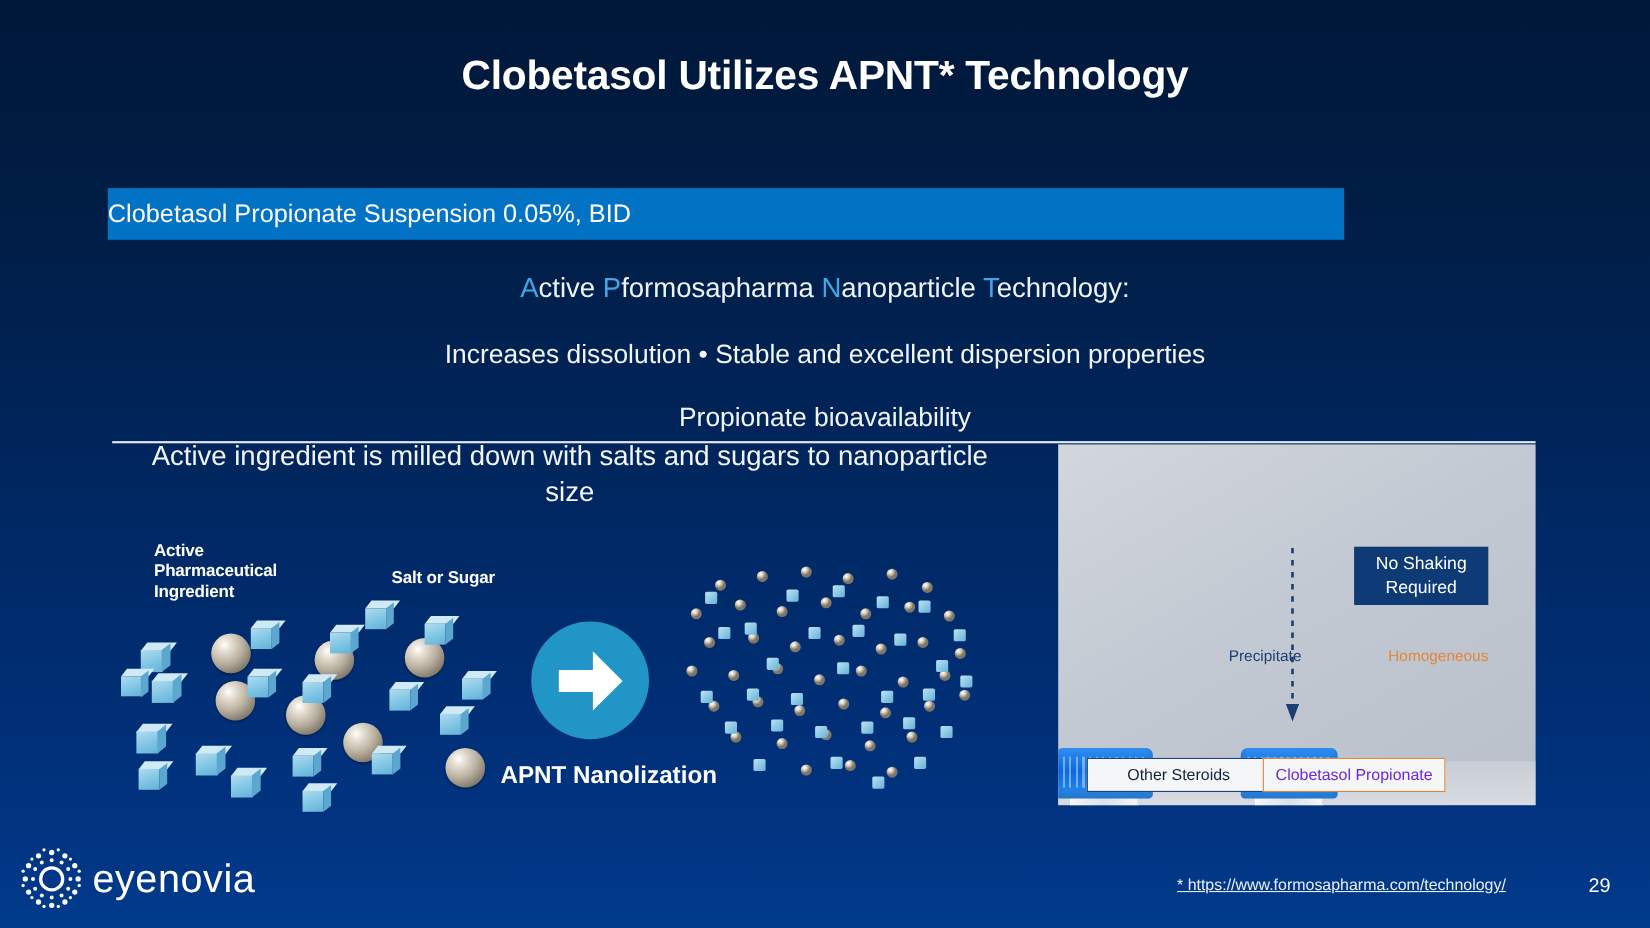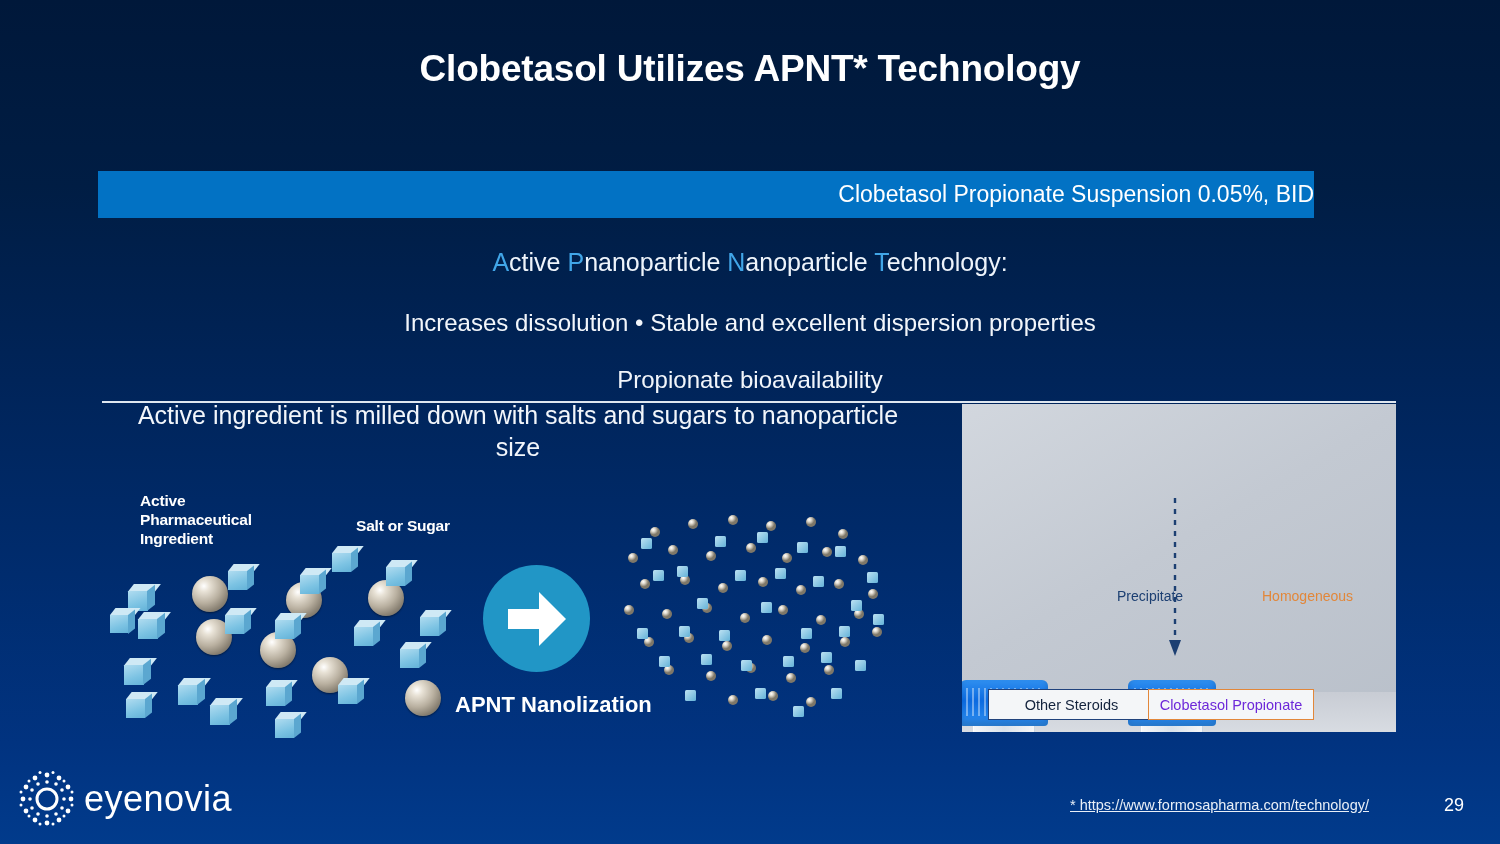--- a/index.html
+++ b/index.html
@@ -14,23 +14,23 @@
   
   .slide-title{
     position:absolute; left:0; top:48px; width:1500px;
     text-align:center;
     font-size:37px; font-weight:bold; letter-spacing:-.2px;
     color:#ffffff;
   }
 
   
   .banner{
-    position:absolute; left:98px; top:171px; width:1216px; height:47px;
+    position:absolute; left:98px; top:171px; width:1124px; height:47px;
     background:#0272c4;
-    display:flex; align-items:center; justify-content:flex-end;
+    display:flex; align-items:center; justify-content:flex-start;
   }
   .banner-text{ font-size:23px; color:#ffffff; font-weight:400; }
 
   
   .acronym-line{
     position:absolute; left:0; top:248px; width:1500px;
     text-align:center; font-size:25px; color:#eef4fb; font-weight:400;
   }
   .acronym-line .hl{ color:#41a6e8; }
 
@@ -170,21 +170,21 @@
 </head>
 <body>
 
 <div class="slide-title">Clobetasol Utilizes APNT* Technology</div>
 
 <div class="banner">
   <span class="banner-text">Clobetasol Propionate Suspension 0.05%, BID</span>
 </div>
 
 <div class="acronym-line">
-  <span class="hl">A</span><span>ctive </span><span class="hl">P</span><span>nanoparticle </span><span class="hl">N</span><span>anoparticle </span><span class="hl">T</span><span>echnology:</span>
+  <span class="hl">A</span><span>ctive </span><span class="hl">P</span><span>formosapharma </span><span class="hl">N</span><span>anoparticle </span><span class="hl">T</span><span>echnology:</span>
 </div>
 
 <div class="body-line l1">Increases dissolution  •  Stable and excellent dispersion properties</div>
 <div class="body-line l2">Propionate bioavailability</div>
 
 <div class="divider"></div>
 
 <div class="left-caption">Active ingredient is milled down with salts and sugars to nanoparticle size</div>
 
 <div class="diagram">
@@ -414,20 +414,26 @@
   </div>
 
   <svg class="precip-arrow" width="16" height="160">
     <line x1="8" y1="0" x2="8" y2="142" stroke="#1c3f72" stroke-width="2.4" stroke-dasharray="5,6"></line>
     <path d="M8 158 L2 142 L14 142 Z" fill="#1c3f72"></path>
   </svg>
 
   <div class="label-precipitate">Precipitate</div>
   <div class="label-homogeneous">Homogeneous</div>
 
+  <div class="badge-noshake">
+    <div>
+      <div>No Shaking</div>
+      <div>Required</div>
+    </div>
+  </div>
 
   <div class="tag steroids">Other Steroids</div>
   <div class="tag clobetasol">Clobetasol Propionate</div>
 </div>
 
 <div class="logo">
   <svg class="logo-mark" viewBox="0 0 58 58">
     <g fill="#ffffff">
       <circle cx="29" cy="5" r="2.4"></circle>
         <circle cx="41" cy="8" r="2.4"></circle>

